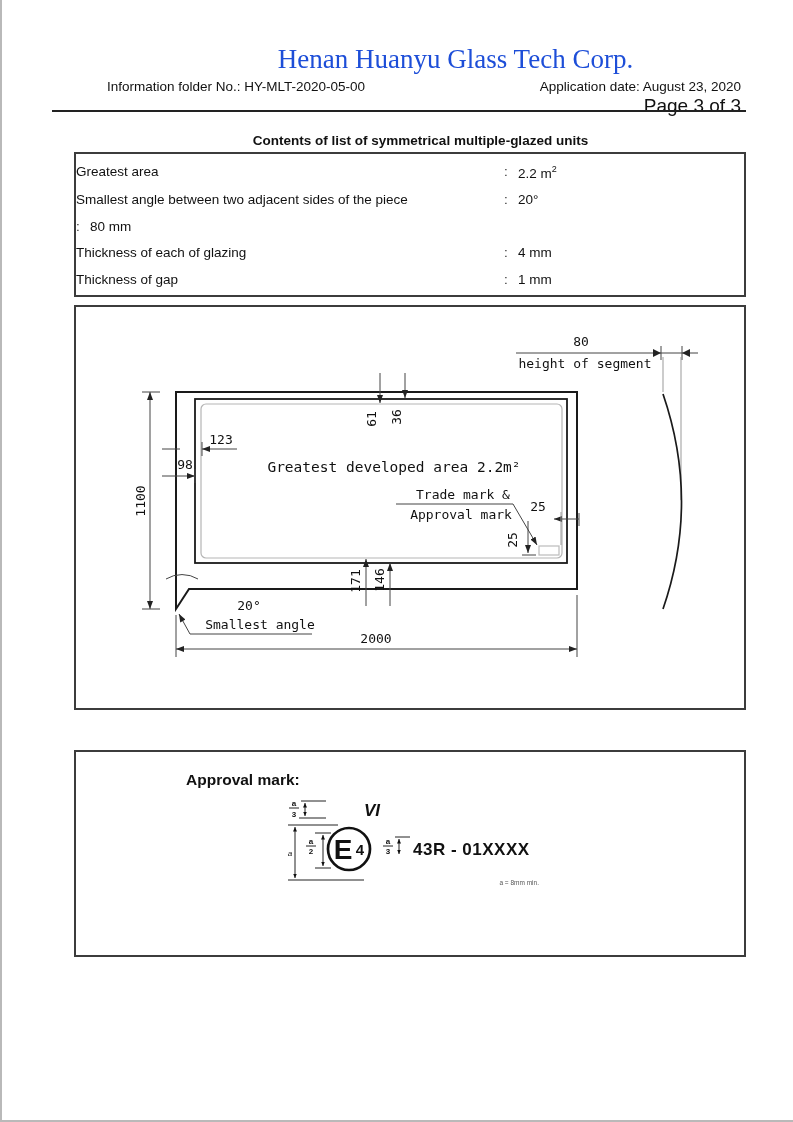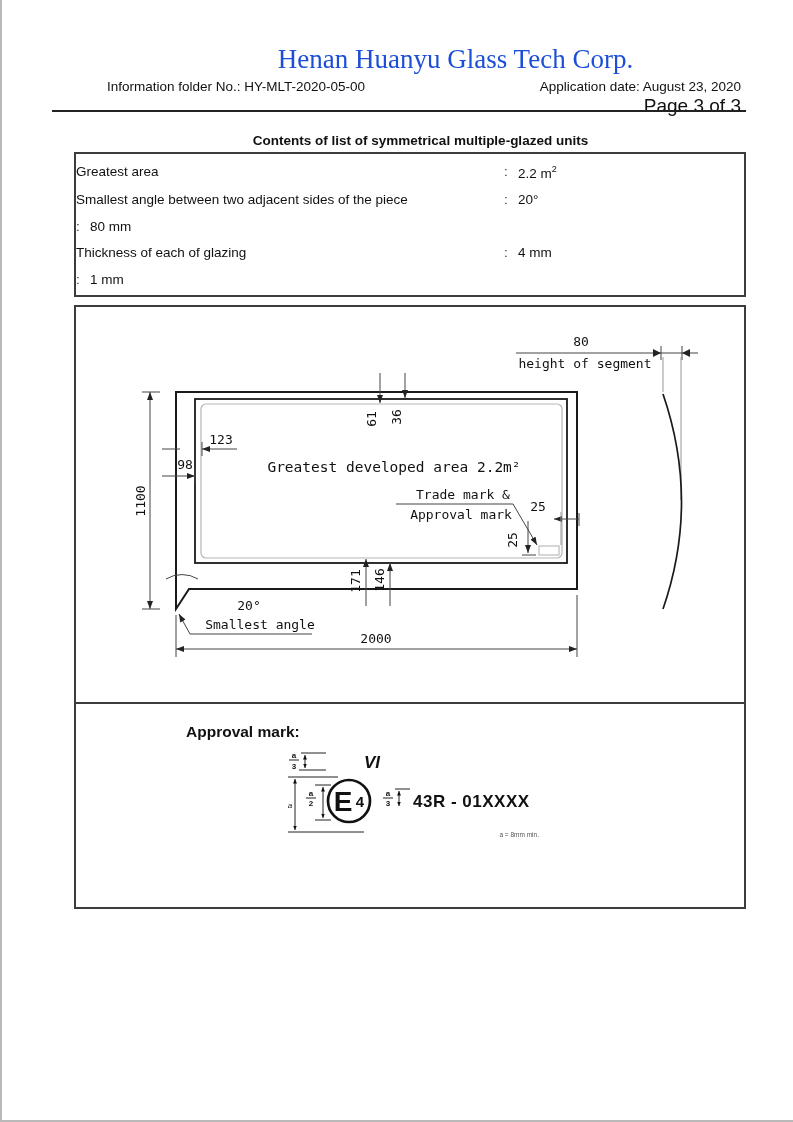--- a/index.html
+++ b/index.html
@@ -12,21 +12,21 @@
     position:absolute;top:44px;left:116px;right:0;text-align:center;
     font-family:"Liberation Serif",serif;font-size:27px;color:#1d4ed8;
   }
   .meta{position:absolute;top:79px;left:105px;right:52px;display:flex;justify-content:space-between;font-size:13.5px;}
   .pagenum{position:absolute;top:95px;right:52px;font-size:19px;}
   .hrule{position:absolute;top:110px;left:50px;width:694px;border-top:2px solid #222;}
   .section-title{position:absolute;top:123px;left:46px;right:0;text-align:center;font-size:13.5px;font-weight:bold;margin-top:10px;}
   .box{position:absolute;left:72px;width:672px;border:2px solid #3c3c3c;box-sizing:border-box;background:#fff;}
   .box1{top:152px;height:145px;display:flex;flex-direction:column;justify-content:space-around;padding:2px 0;}
   .box2{top:305px;height:405px;}
-  .box3{top:702px;height:207px;}
+  .box3{top:750px;height:207px;}
   .spec-row{display:flex;align-items:center;font-size:13.5px;line-height:15px;}
   .spec-row .lbl{width:428px;padding-left:0;}
   .spec-row .colon{width:14px;color:#333;}
   .spec-row .val{flex:1;}
   .spec-row sup{font-size:9px;vertical-align:super;}
   .box2 svg{position:absolute;left:0;top:0;}
   .approval-heading{position:absolute;left:110px;top:19px;font-size:15.5px;font-weight:bold;}
   .emark{position:absolute;left:210px;top:40px;}
   svg text{fill:#111;}
   .cad{font-family:"DejaVu Sans Mono",monospace;font-size:13px;}
@@ -67,20 +67,21 @@
     <div class="spec-row">
       <span class="colon">:</span>
       <span class="val">80 mm</span>
     </div>
     <div class="spec-row">
       <span class="lbl">Thickness of each of glazing</span>
       <span class="colon">:</span>
       <span class="val">4 mm</span>
     </div>
     <div class="spec-row">
+      <span class="lbl">Thickness of gap</span>
       <span class="colon">:</span>
       <span class="val">1 mm</span>
     </div>
   </div>
 
   <div class="box box2">
     <svg width="668" height="401" viewBox="0 0 668 401">
       <defs>
         <marker id="mA" markerWidth="10" markerHeight="8" refX="8" refY="3" orient="auto" markerUnits="userSpaceOnUse">
           <path d="M0,0 L8,3 L0,6 Z" fill="#222"></path>

